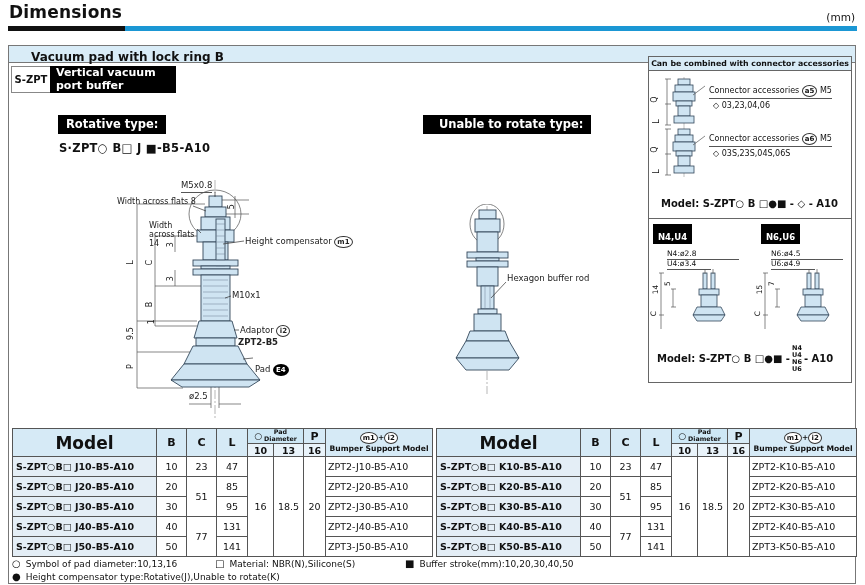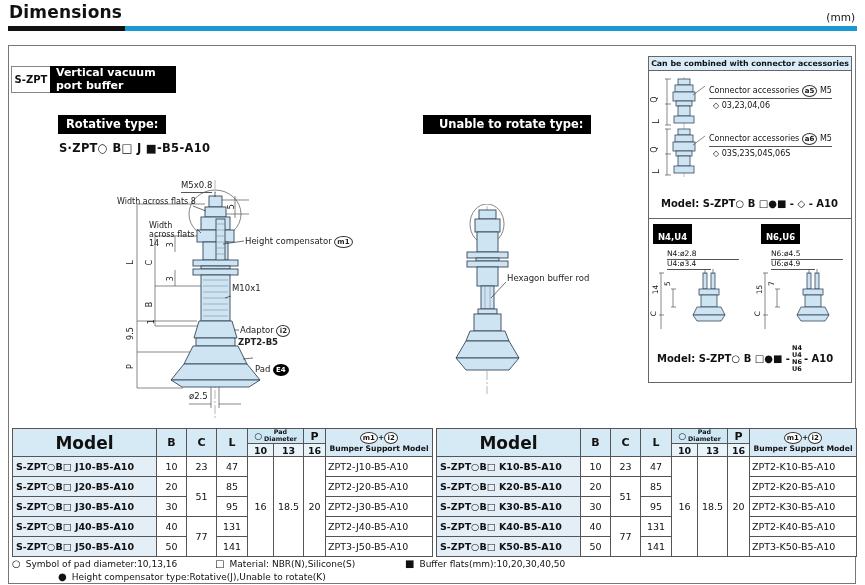--- a/index.html
+++ b/index.html
@@ -84,20 +84,23 @@
 
   <div class="hdr-title">Dimensions</div>
   <div class="hdr-unit">(mm)</div>
   <div class="rule">
     <div class="rule-black"></div>
     <div class="rule-blue"></div>
   </div>
 
   <div class="main-box">
 
+    <div class="sec-bar">
+      <span>Vacuum pad with lock ring B</span>
+    </div>
 
     <div class="series-row">
       <div class="series-cell">S-ZPT</div>
       <div class="series-black">
         <div>Vertical vacuum</div>
         <div>port buffer</div>
       </div>
     </div>
 
     <div class="tag-black abs" style="left:49px;top:69px;">Rotative type:</div>
@@ -177,21 +180,21 @@
           <line x1="146" y1="185" x2="156" y2="184"></line>
         </g>
       </svg>
       <span class="dlabel9 uline" style="left:84px;top:7px;">M5x0.8</span>
       <span class="dlabel" style="left:20px;top:23px;">Width across flats 8</span>
       <span class="dlabel" style="left:52px;top:47px;width:50px;">Width across flats 14</span>
       <span class="dlabel9" style="left:148px;top:62px;">
         <span>Height compensator</span>
         <span class="ref">m1</span>
       </span>
-      <span class="dlabel9" style="left:135px;top:110px;">M10x1</span>
+      <span class="dlabel9" style="left:135px;top:117px;">M10x1</span>
       <span class="dlabel9" style="left:143px;top:151px;">
         <span>Adaptor</span>
         <span class="ref">i2</span>
       </span>
       <span class="dlabel9 bold" style="left:141px;top:164px;">ZPT2-B5</span>
       <span class="dlabel9" style="left:158px;top:178px;">
         <span>Pad</span>
         <span class="refdark">E4</span>
       </span>
       <span class="dlabel rot90" style="left:31px;top:84px;">L</span>
@@ -524,20 +527,20 @@
       </tbody>
     </table>
 
     <div class="fnote" style="left:3px;top:512px;">
       <span class="sym">○</span><span>Symbol of pad diameter:10,13,16</span>
     </div>
     <div class="fnote" style="left:206px;top:512px;">
       <span class="sym">□</span><span>Material: NBR(N),Silicone(S)</span>
     </div>
     <div class="fnote" style="left:396px;top:512px;">
-      <span class="sym">■</span><span>Buffer flats(mm):10,20,30,40,50</span>
-    </div>
-    <div class="fnote" style="left:3px;top:525px;margin-left:46px;">
+      <span class="sym">■</span><span>Buffer stroke(mm):10,20,30,40,50</span>
+    </div>
+    <div class="fnote" style="left:3px;top:525px;">
       <span class="sym">●</span><span>Height compensator type:Rotative(J),Unable to rotate(K)</span>
     </div>
 
   </div>
 </div>
 
 </body></html>

